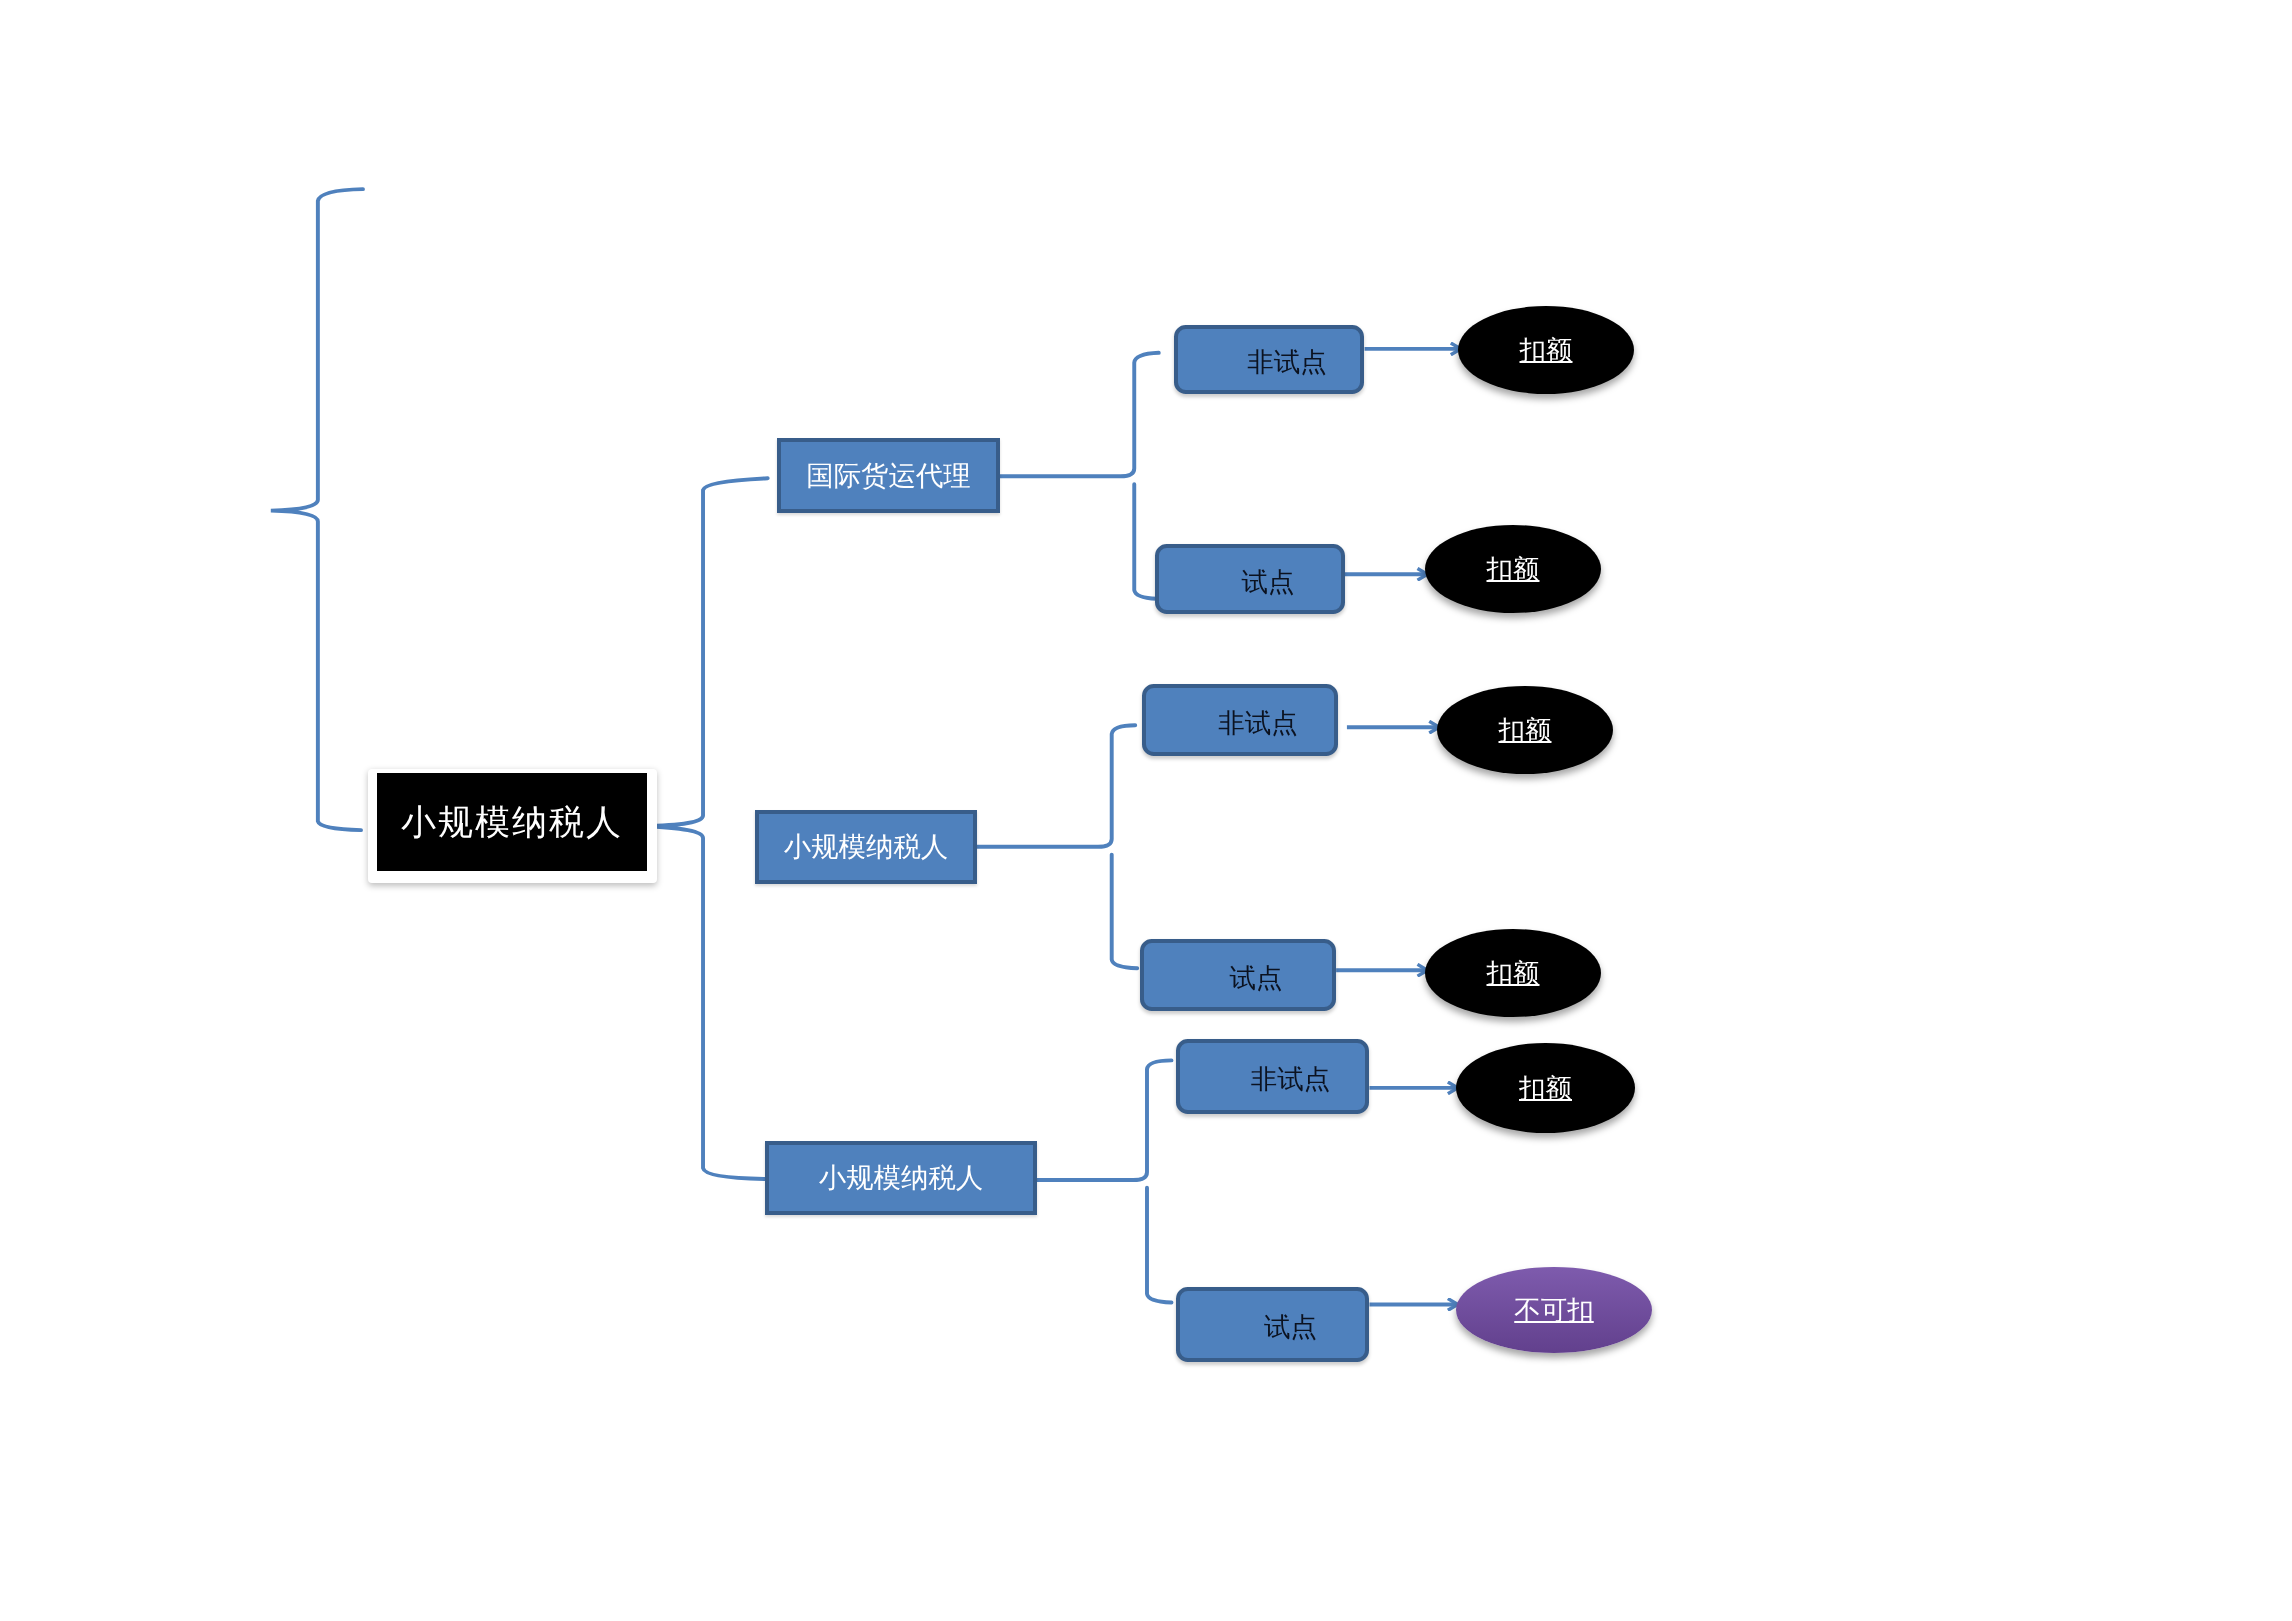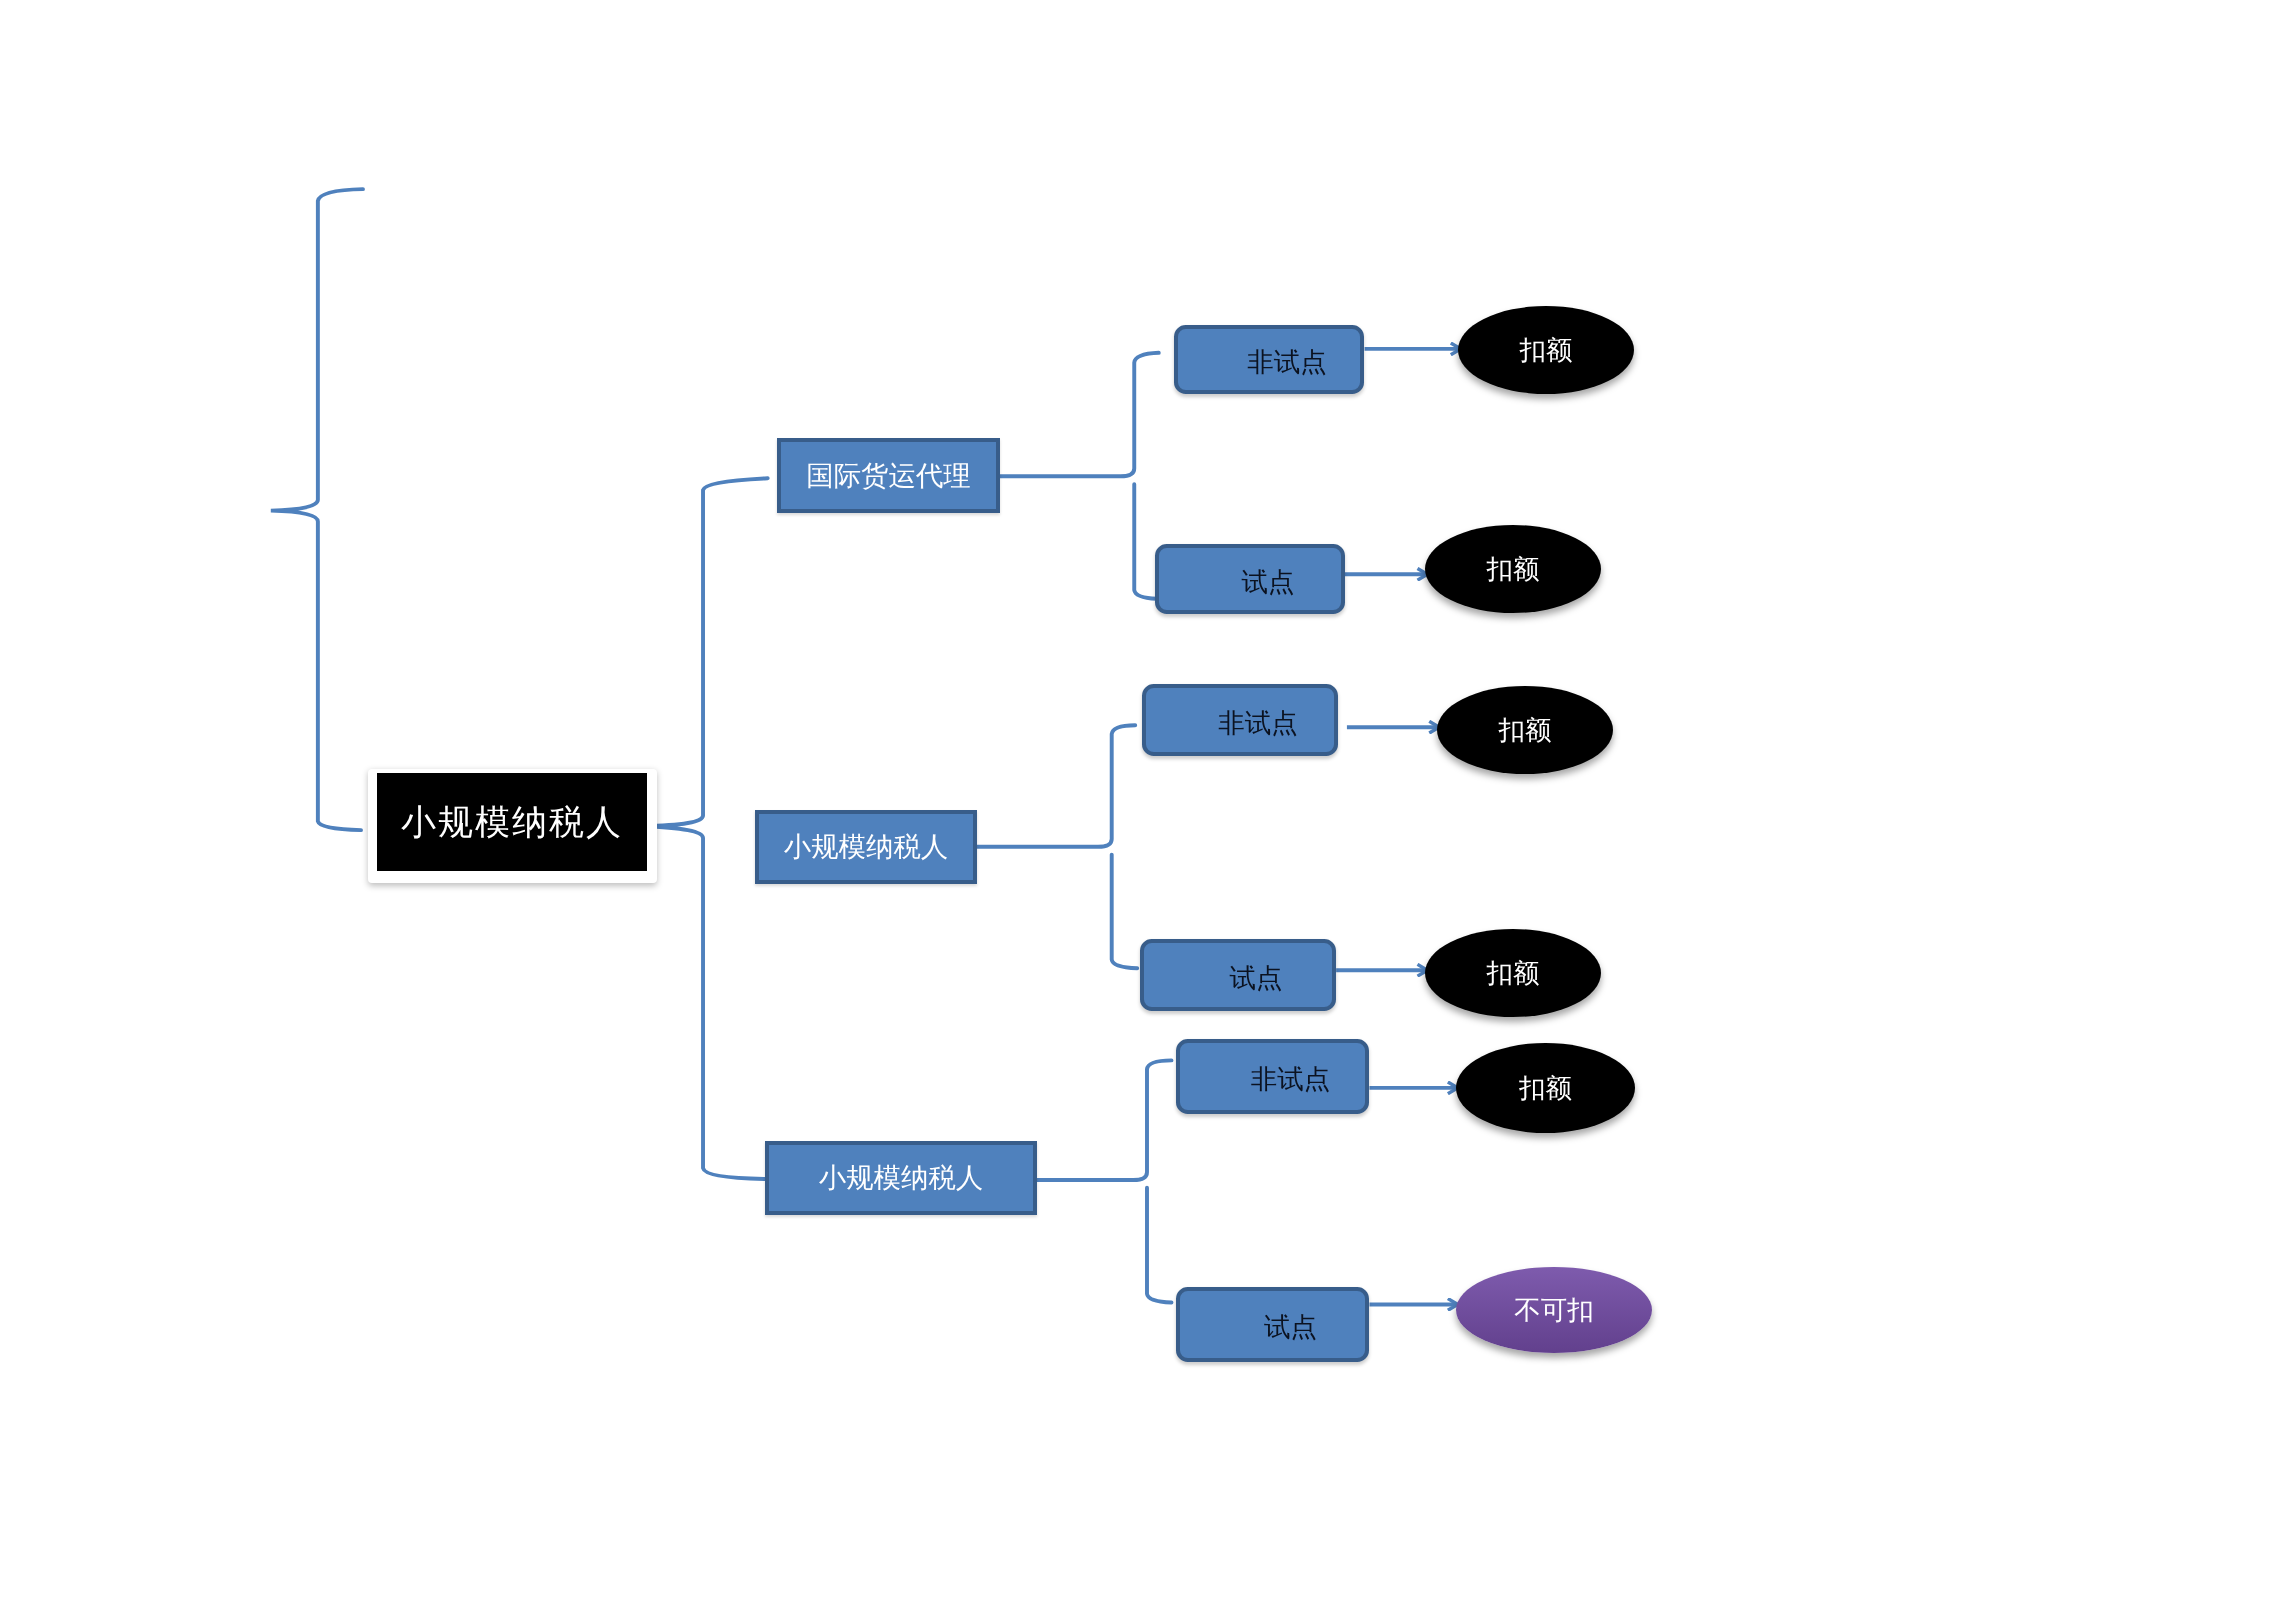--- a/index.html
+++ b/index.html
@@ -4,21 +4,21 @@
 <style>
   html, body { margin: 0; padding: 0; background: #ffffff; }
   body { width: 2293px; height: 1621px; position: relative; overflow: hidden; }
   #canvas { position: absolute; left: 0; top: 0; width: 2293px; height: 1621px; }
   .node { position: absolute; box-sizing: border-box; display: flex; align-items: center; justify-content: center; white-space: nowrap; }
   .root-frame { background: #ffffff; box-shadow: 0 2.9px 5.9px rgba(0,0,0,0.25); border-radius: 3.9px; }
   .root-inner { position: absolute; left: 8.8px; top: 3.9px; right: 9.8px; bottom: 11.8px; background: #000000; display: flex; align-items: center; justify-content: center; }
   .root-text { color: #ffffff; font-family: "DejaVu Serif", "Liberation Serif", serif; font-size: 35px; letter-spacing: 2px; }
   .cat { background: #4F81BD; border: 4.9px solid #385D8A; color: #ffffff; font-family: "DejaVu Serif", "Liberation Serif", serif; font-size: 27.4px; box-shadow: 0 2px 2.9px rgba(0,0,0,0.15); }
   .sub { background: #4F81BD; border: 4.9px solid #385D8A; border-radius: 11.8px; color: #0b1220; font-family: "DejaVu Serif", "Liberation Serif", serif; font-size: 26.5px; box-shadow: 0 2.9px 3.9px rgba(0,0,0,0.2); padding-top: 5.9px; padding-left: 36px; }
-  .result { border-radius: 50%; color: #ffffff; font-family: "DejaVu Sans", "Liberation Sans", sans-serif; font-size: 26.5px; box-shadow: 0 4.9px 7.8px rgba(0,0,0,0.35); }
+  .result { border-radius: 50%; color: #ffffff; font-family: "DejaVu Sans", "Liberation Sans", sans-serif; font-size: 26.5px; box-shadow: 0 4.9px 7.8px rgba(0,0,0,0.35); text-decoration: underline; }
   .result.black { background: #000000; }
   .result.purple { background: linear-gradient(#7E5BAD, #62408D); }
 </style>
 </head>
 <body>
 
 <svg id="canvas" width="2293" height="1621" viewBox="0 0 2339 1654">
   <defs>
     <marker id="arrowhead" markerWidth="14" markerHeight="14" refX="12" refY="7" orient="auto" markerUnits="userSpaceOnUse">
       <path d="M2,1 L12,7 L2,13" fill="none" stroke="#4F81BD" stroke-width="3.5"></path>

